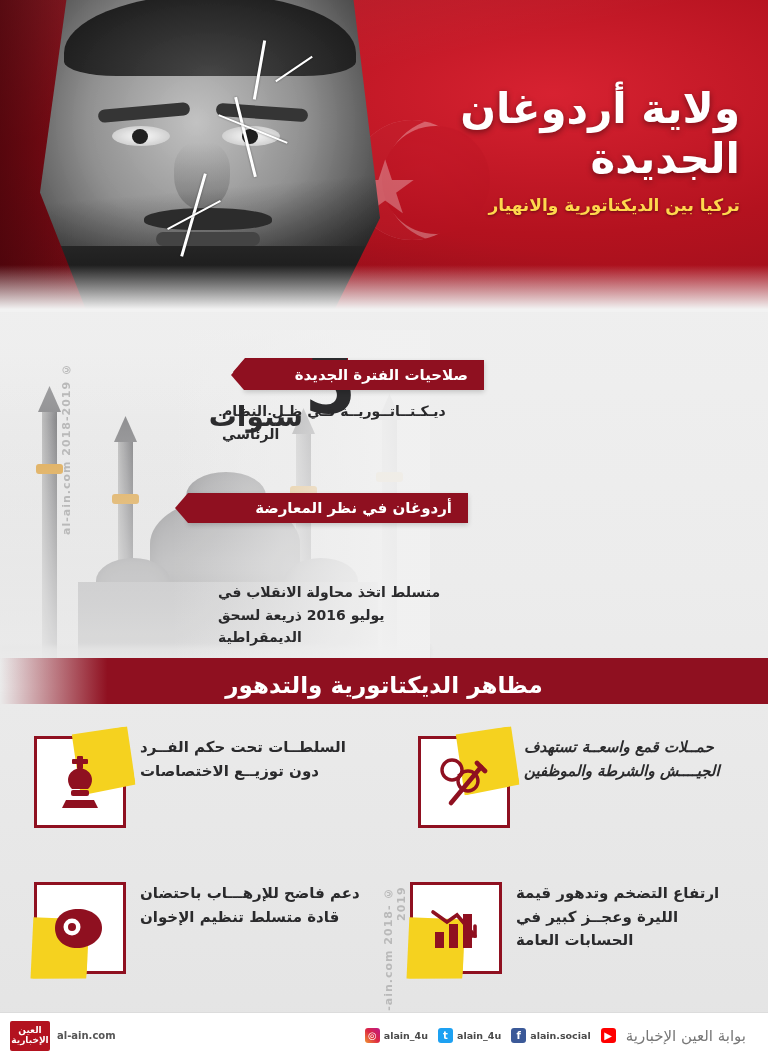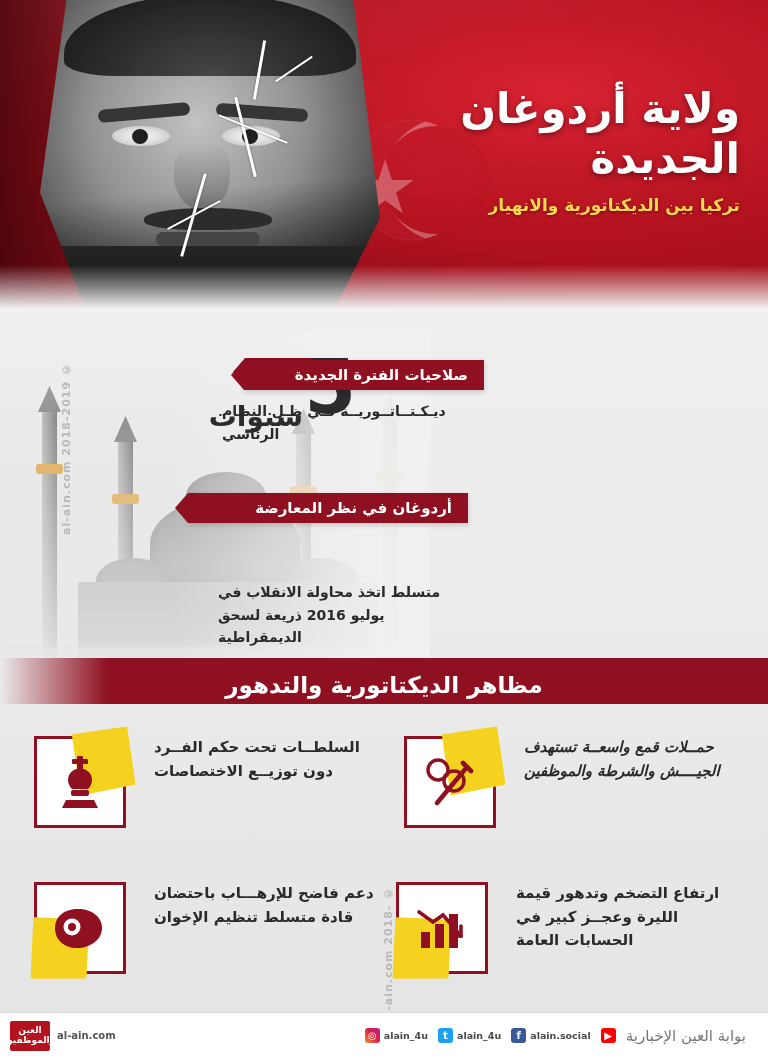--- a/index.html
+++ b/index.html
@@ -243,21 +243,21 @@
     letter-spacing: .3px;
     margin-top: 7px;
   }
 
   
   .grid {
     position: absolute; left: 0; top: 736px; width: 768px; height: 276px;
   }
   .item {
     position: absolute; display: flex; flex-direction: row-reverse;
-    align-items: flex-start; gap: 28px; direction: rtl;
+    align-items: flex-start; gap: 14px; direction: rtl;
   }
   .item .txt {
     width: 222px; text-align: left; direction: rtl;
     font-size: 15px; line-height: 1.58; font-weight: 700; color: #2a2a2c;
   }
   .icon-box {
     position: relative; width: 92px; height: 92px; flex: 0 0 92px;
     border: 3px solid #8f1020; background: #ffffff;
     display: flex; align-items: center; justify-content: center;
   }
@@ -471,18 +471,18 @@
       </div>
       <span class="footer-note">بوابة العين الإخبارية</span>
     </div>
 
     <div class="footer-spacer"></div>
 
     <div class="brand">
       <span class="brand-url">al-ain.com</span>
       <span class="brand-logo">
         <span>العين</span>
-        <span>والموظفين</span>
+        <span>الإخبارية</span>
       </span>
     </div>
   </div>
 
 </div>
 
 </body></html>

